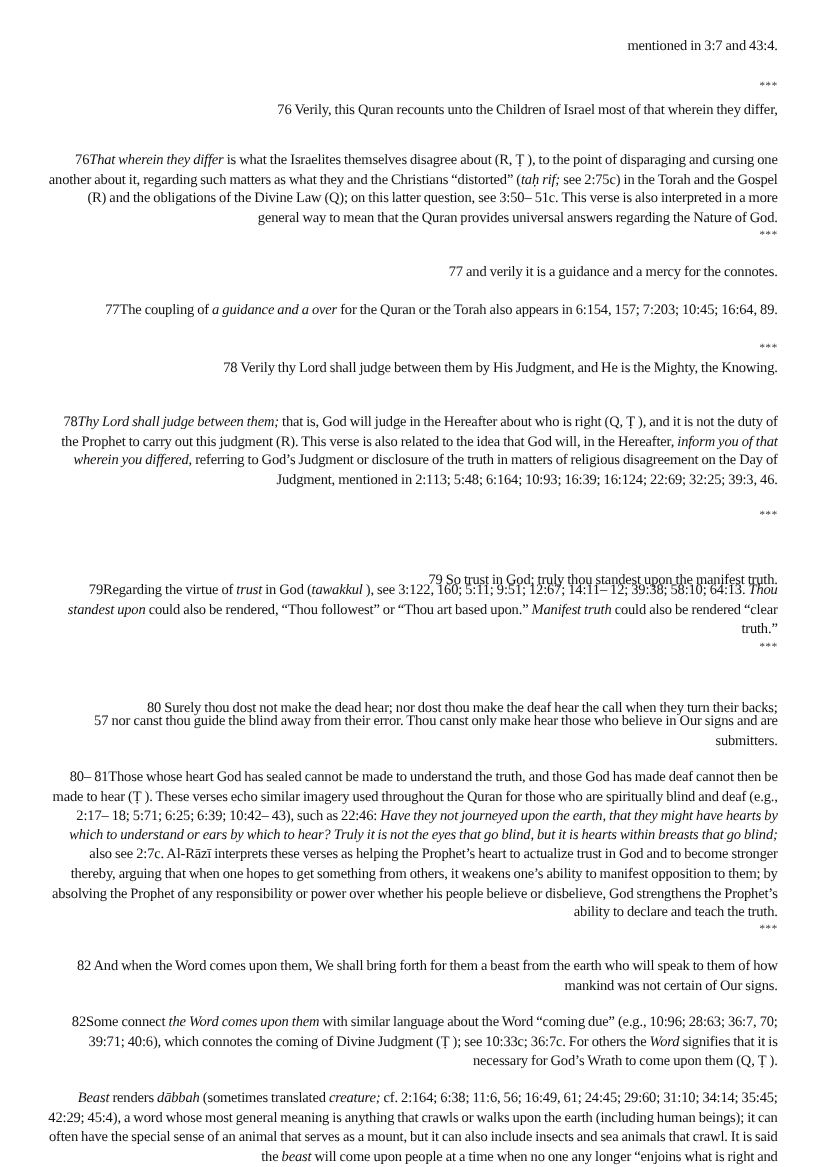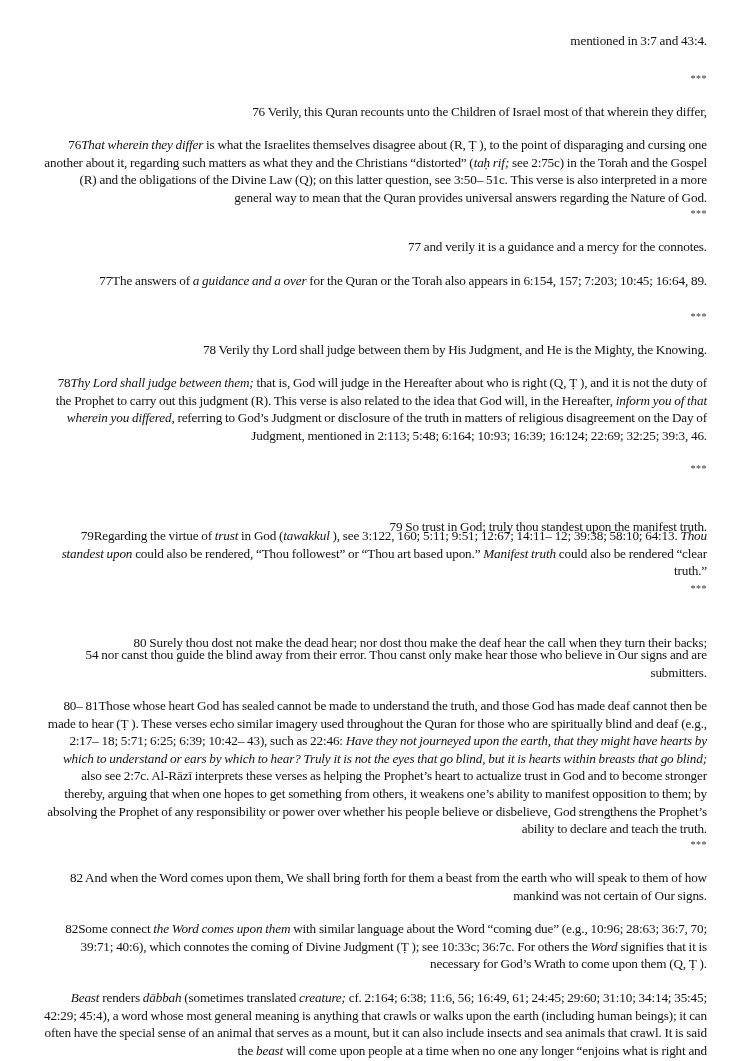--- a/index.html
+++ b/index.html
@@ -13,38 +13,38 @@
   .num.wide { min-width: 44px; }
   i { }
 </style>
 </head>
 <body>
 
 <div class="page">
   <p class="blk" style="top:32px">mentioned in 3:7 and 43:4.</p>
   <p class="blk sep" style="top:70px">***</p>
 
-  <p class="blk" style="top:103px"><span>76</span> <span>Verily, this Quran recounts unto the Children of Israel most of that wherein they differ,</span></p>
+  <p class="blk" style="top:91px"><span>76</span> <span>Verily, this Quran recounts unto the Children of Israel most of that wherein they differ,</span></p>
   <p class="blk" style="top:136px"><span class="num">76</span><i>That wherein they differ</i><span> is what the Israelites themselves disagree about (R, Ṭ ), to the point of disparaging and cursing one another about it, regarding such matters as what they and the Christians “distorted” (</span><i>taḥ rif;</i><span> see 2:75c) in the Torah and the Gospel (R) and the obligations of the Divine Law (Q); on this latter question, see 3:50– 51c. This verse is also interpreted in a more general way to mean that the Quran provides universal answers regarding the Nature of God.</span></p>
   <p class="blk sep" style="top:205px">***</p>
 
   <p class="blk" style="top:238px"><span>77</span> <span>and verily it is a guidance and a mercy for the connotes.</span></p>
-  <p class="blk" style="top:272px"><span class="num">77</span><span>The answers of </span><i>a guidance and a over</i><span> for the Quran or the Torah also appears in 6:154, 157; 7:203; 10:45; 16:64, 89.</span></p>
+  <p class="blk" style="top:272px"><span class="num">77</span><span>The coupling of </span><i>a guidance and a over</i><span> for the Quran or the Torah also appears in 6:154, 157; 7:203; 10:45; 16:64, 89.</span></p>
   <p class="blk sep" style="top:308px">***</p>
 
-  <p class="blk" style="top:341px"><span>78</span> <span>Verily thy Lord shall judge between them by His Judgment, and He is the Mighty, the Knowing.</span></p>
+  <p class="blk" style="top:325px"><span>78</span> <span>Verily thy Lord shall judge between them by His Judgment, and He is the Mighty, the Knowing.</span></p>
   <p class="blk" style="top:374px"><span class="num">78</span><i>Thy Lord shall judge between them;</i><span> that is, God will judge in the Hereafter about who is right (Q, Ṭ ), and it is not the duty of the Prophet to carry out this judgment (R). This verse is also related to the idea that God will, in the Hereafter, </span><i>inform you of that wherein you differed,</i><span> referring to God’s Judgment or disclosure of the truth in matters of religious disagreement on the Day of Judgment, mentioned in 2:113; 5:48; 6:164; 10:93; 16:39; 16:124; 22:69; 32:25; 39:3, 46.</span></p>
   <p class="blk sep" style="top:460px">***</p>
 
   <p class="blk" style="top:518px"><span>79</span> <span>So trust in God; truly thou standest upon the manifest truth.</span></p>
   <p class="blk" style="top:527px"><span class="num">79</span><span>Regarding the virtue of </span><i>trust</i><span> in God (</span><i>tawakkul</i><span> ), see 3:122, 160; 5:11; 9:51; 12:67; 14:11– 12; 39:38; 58:10; 64:13. </span><i>Thou standest upon</i><span> could also be rendered, “Thou followest” or “Thou art based upon.” </span><i>Manifest truth</i><span> could also be rendered “clear truth.”</span></p>
   <p class="blk sep" style="top:580px">***</p>
 
   <p class="blk" style="top:634px"><span>80</span> <span>Surely thou dost not make the dead hear; nor dost thou make the deaf hear the call when they turn their backs;</span></p>
-  <p class="blk" style="top:646px"><span>54</span> <span>nor canst thou guide the blind away from their error. Thou canst only make hear those who believe in Our signs and are submitters.</span></p>
+  <p class="blk" style="top:646px"><span>57</span> <span>nor canst thou guide the blind away from their error. Thou canst only make hear those who believe in Our signs and are submitters.</span></p>
   <p class="blk" style="top:697px"><span class="num wide">80– 81</span><span>Those whose heart God has sealed cannot be made to understand the truth, and those God has made deaf cannot then be made to hear (Ṭ ). These verses echo similar imagery used throughout the Quran for those who are spiritually blind and deaf (e.g., 2:17– 18; 5:71; 6:25; 6:39; 10:42– 43), such as 22:46: </span><i>Have they not journeyed upon the earth, that they might have hearts by which to understand or ears by which to hear? Truly it is not the eyes that go blind, but it is hearts within breasts that go blind;</i><span> also see 2:7c. Al-Rāzī interprets these verses as helping the Prophet’s heart to actualize trust in God and to become stronger thereby, arguing that when one hopes to get something from others, it weakens one’s ability to manifest opposition to them; by absolving the Prophet of any responsibility or power over whether his people believe or disbelieve, God strengthens the Prophet’s ability to declare and teach the truth.</span></p>
   <p class="blk sep" style="top:836px">***</p>
 
   <p class="blk" style="top:869px"><span>82</span> <span>And when the Word comes upon them, We shall bring forth for them a beast from the earth who will speak to them of how mankind was not certain of Our signs.</span></p>
   <p class="blk" style="top:920px"><span class="num">82</span><span>Some connect </span><i>the Word comes upon them</i><span> with similar language about the Word “coming due” (e.g., 10:96; 28:63; 36:7, 70; 39:71; 40:6), which connotes the coming of Divine Judgment (Ṭ ); see 10:33c; 36:7c. For others the </span><i>Word</i><span> signifies that it is necessary for God’s Wrath to come upon them (Q, Ṭ ).</span></p>
 
   <p class="blk" style="top:989px"><i>Beast</i><span> renders </span><i>dābbah</i><span> (sometimes translated </span><i>creature;</i><span> cf. 2:164; 6:38; 11:6, 56; 16:49, 61; 24:45; 29:60; 31:10; 34:14; 35:45; 42:29; 45:4), a word whose most general meaning is anything that crawls or walks upon the earth (including human beings); it can often have the special sense of an animal that serves as a mount, but it can also include insects and sea animals that crawl. It is said the </span><i>beast</i><span> will come upon people at a time when no one any longer “enjoins what is right and</span></p>
 </div>
 
 </body></html>

